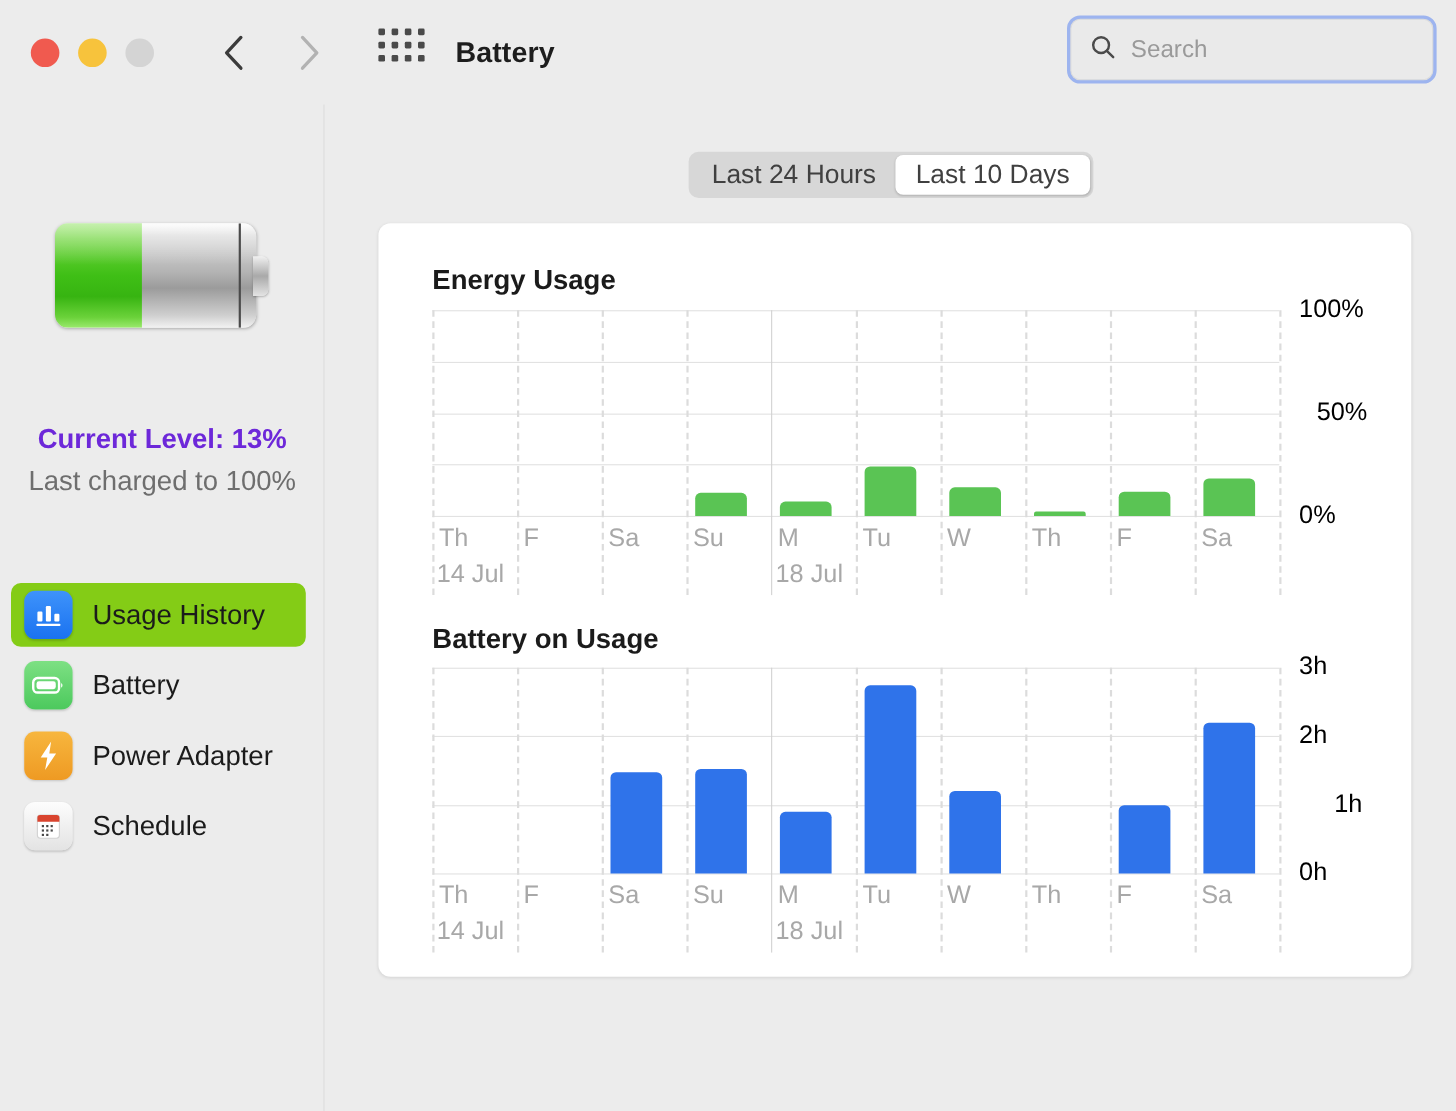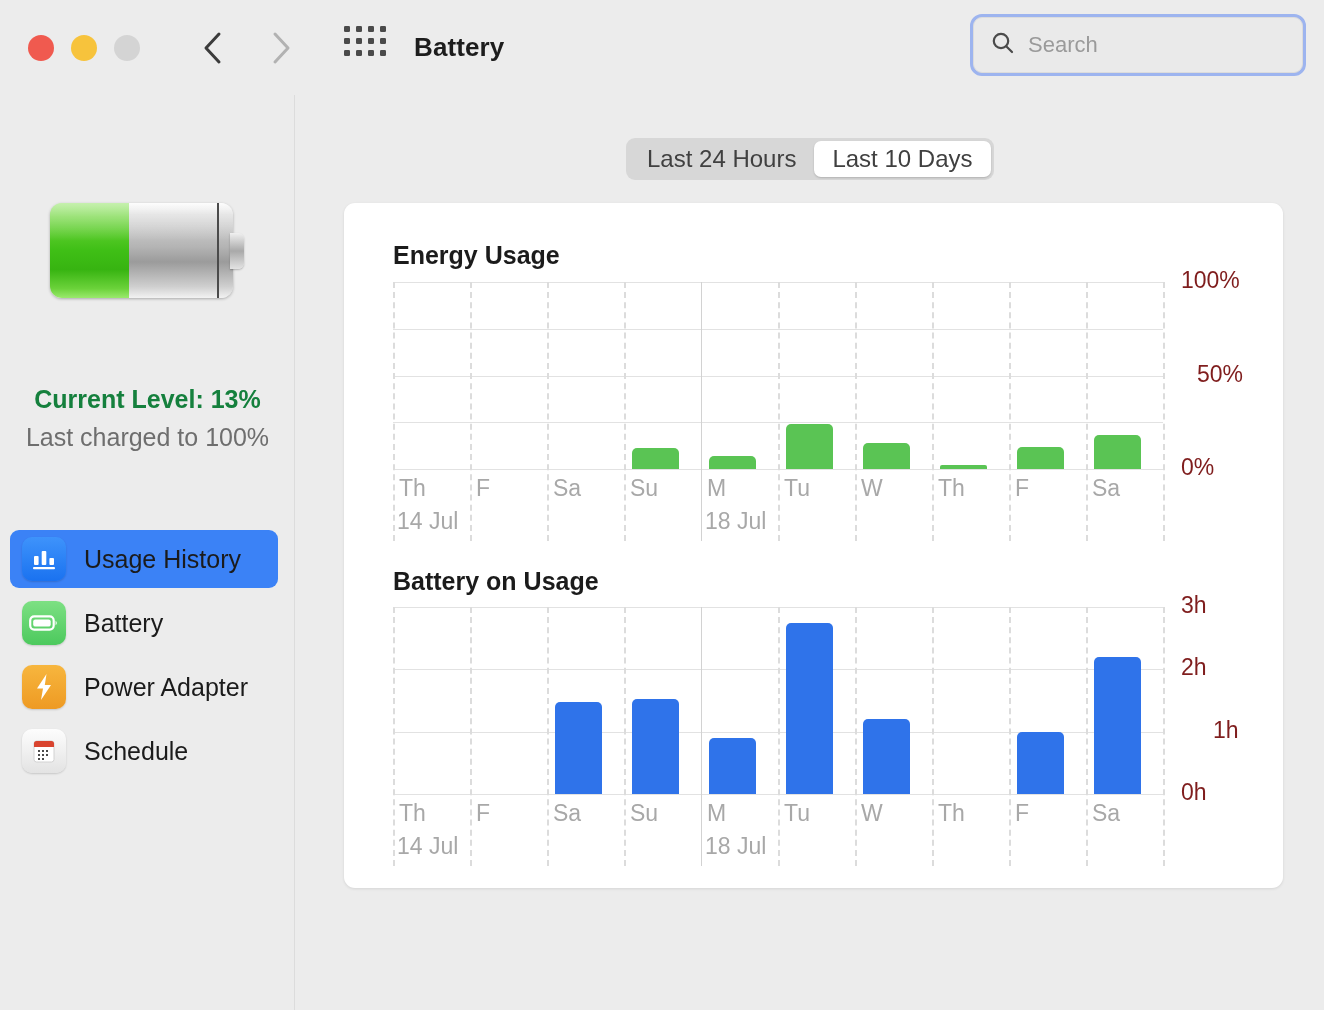--- a/index.html
+++ b/index.html
@@ -77,30 +77,30 @@
     position: absolute; right: 14px; top: 0; width: 2px; height: 100%; background: #4b4b4b;
   }
   .batt-cap {
     position: absolute; left: 180px; top: 30px; width: 14px; height: 36px;
     border-radius: 0 6px 6px 0;
     background: linear-gradient(to bottom, #f0f0f0, #a9a9a9 50%, #e3e3e3);
     box-shadow: 0 1px 2px rgba(0,0,0,.25);
   }
 
   .stat-block { position: absolute; left: 0; top: 285px; width: 295px; text-align: center; }
-  .stat-main { font-size: 25px; font-weight: bold; color: #15803d; line-height: 38px; }
+  .stat-main { font-size: 25px; font-weight: bold; color: #6d28d9; line-height: 38px; }
   .stat-sub  { font-size: 25px; color: #6e6e6e; line-height: 38px; }
   .stat-date { font-size: 23px; color: #6e6e6e; line-height: 36px; }
 
   .navlist { position: absolute; left: 0; top: 435px; width: 295px; }
   .navitem {
     position: relative; display: flex; align-items: center;
     height: 58px; margin: 0 17px 6px 10px; padding-left: 12px; border-radius: 9px; gap: 18px;
   }
-  .navitem.selected { background: #3b82f6; }
+  .navitem.selected { background: #84cc16; }
   .navlabel { font-size: 25px; color: #1b1b1b; }
 
   .appicon { width: 44px; height: 44px; border-radius: 10px; position: relative;
              display: flex; align-items: center; justify-content: center; flex: none;
              box-shadow: 0 1px 2px rgba(0,0,0,.16); }
   .ic-usage   { background: linear-gradient(to bottom, #3e93fb, #1a72f0); }
   .ic-battery { background: linear-gradient(to bottom, #7de083, #4cc95d); }
   .ic-power   { background: linear-gradient(to bottom, #f7b63e, #ee9a23); }
   .ic-sched   { background: linear-gradient(to bottom, #fdfdfd, #e3e3e3); }
 
@@ -132,21 +132,21 @@
   }
   .plot .gridv {
     position: absolute; top: 0; width: 1px; border-left: 2px dashed #dcdcdc;
   }
   .plot .gridv.solid { border-left: 1px solid #d2d2d2; }
   .bar { position: absolute; bottom: 0; border-radius: 5px 5px 0 0; }
   .bar.green { background: #5ac454; }
   .bar.blue  { background: #2f73ea; }
 
   .ylabel {
-    position: absolute; font-size: 23px; color: #7f1d1d; white-space: nowrap;
+    position: absolute; font-size: 23px; color: #000000; white-space: nowrap;
   }
   .xlabel {
     position: absolute; font-size: 23px; color: #a8a8a8; white-space: nowrap;
   }
   .xdate {
     position: absolute; font-size: 23px; color: #a8a8a8; white-space: nowrap;
   }
 </style>
 </head>
 <body>

